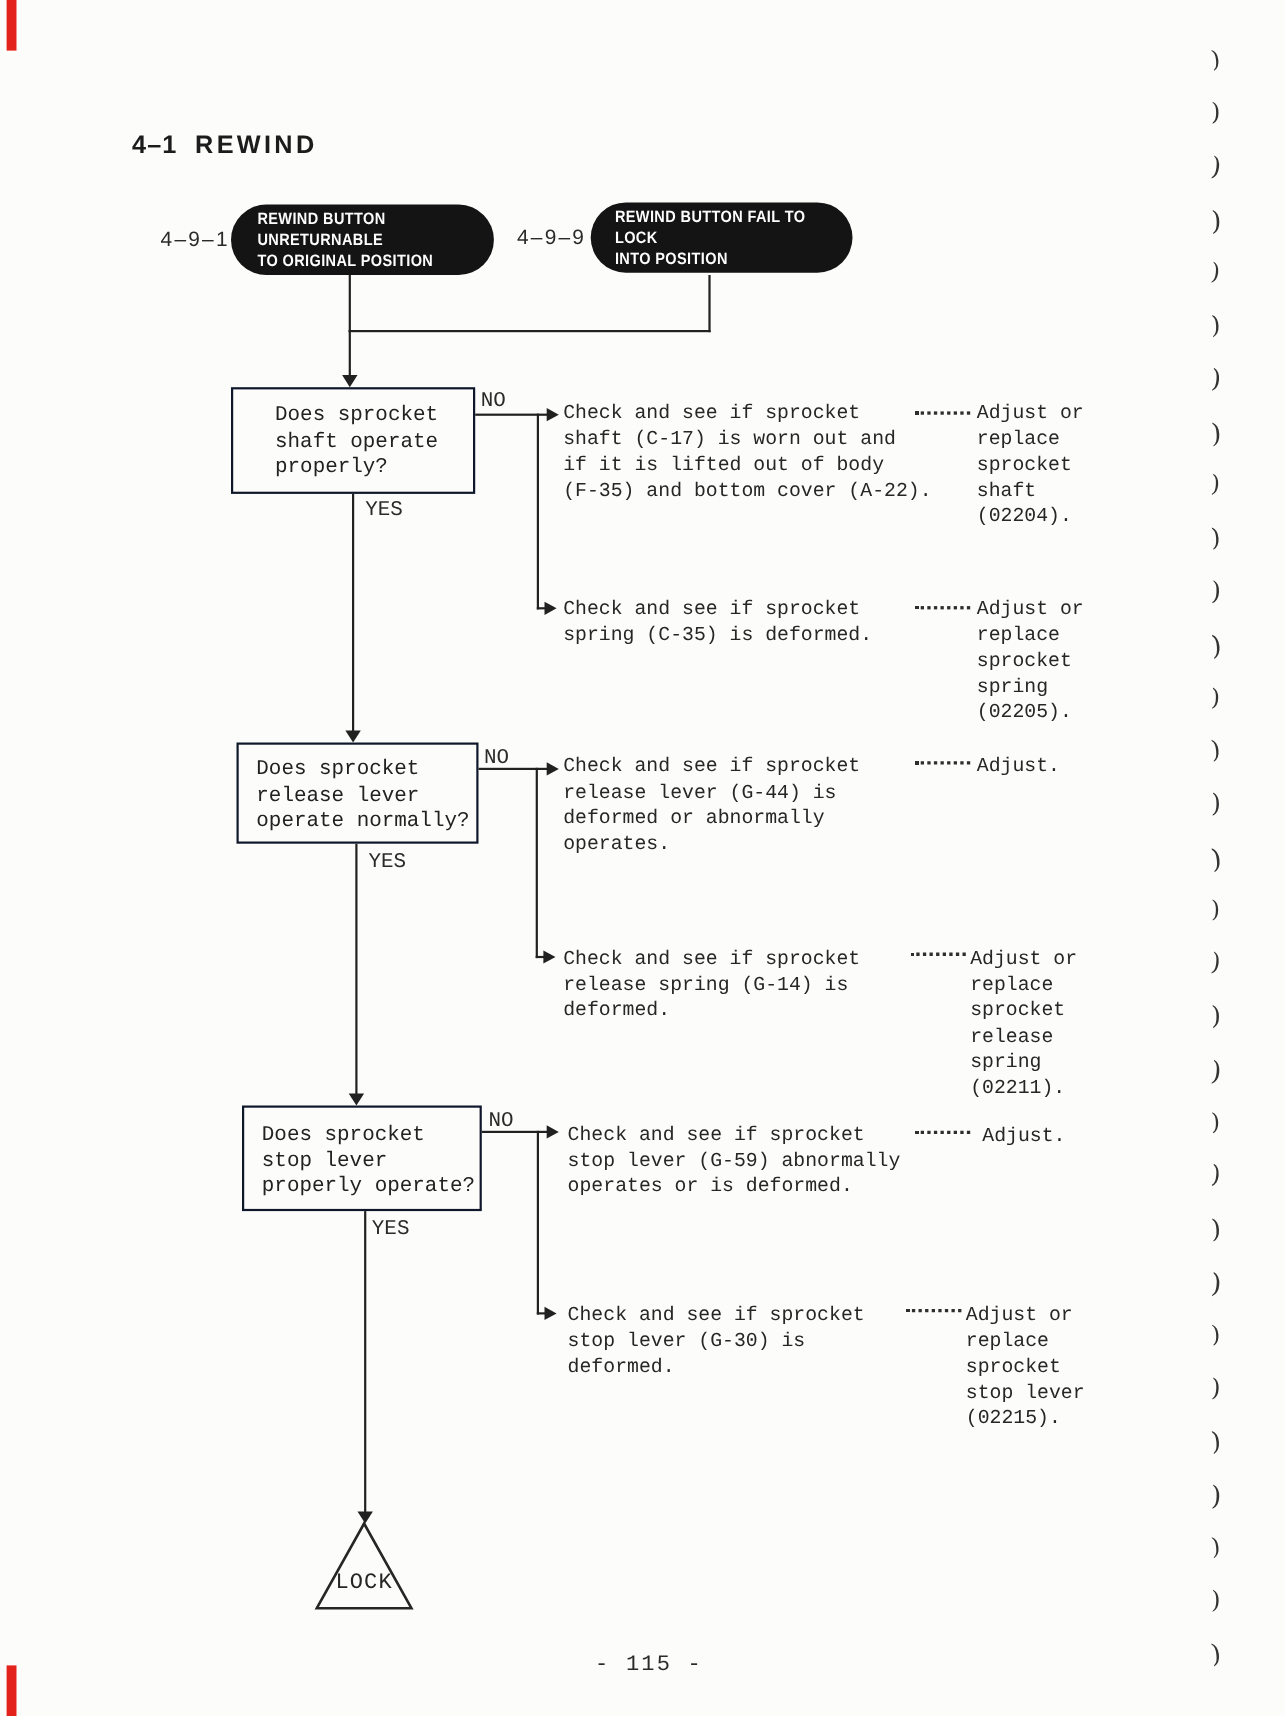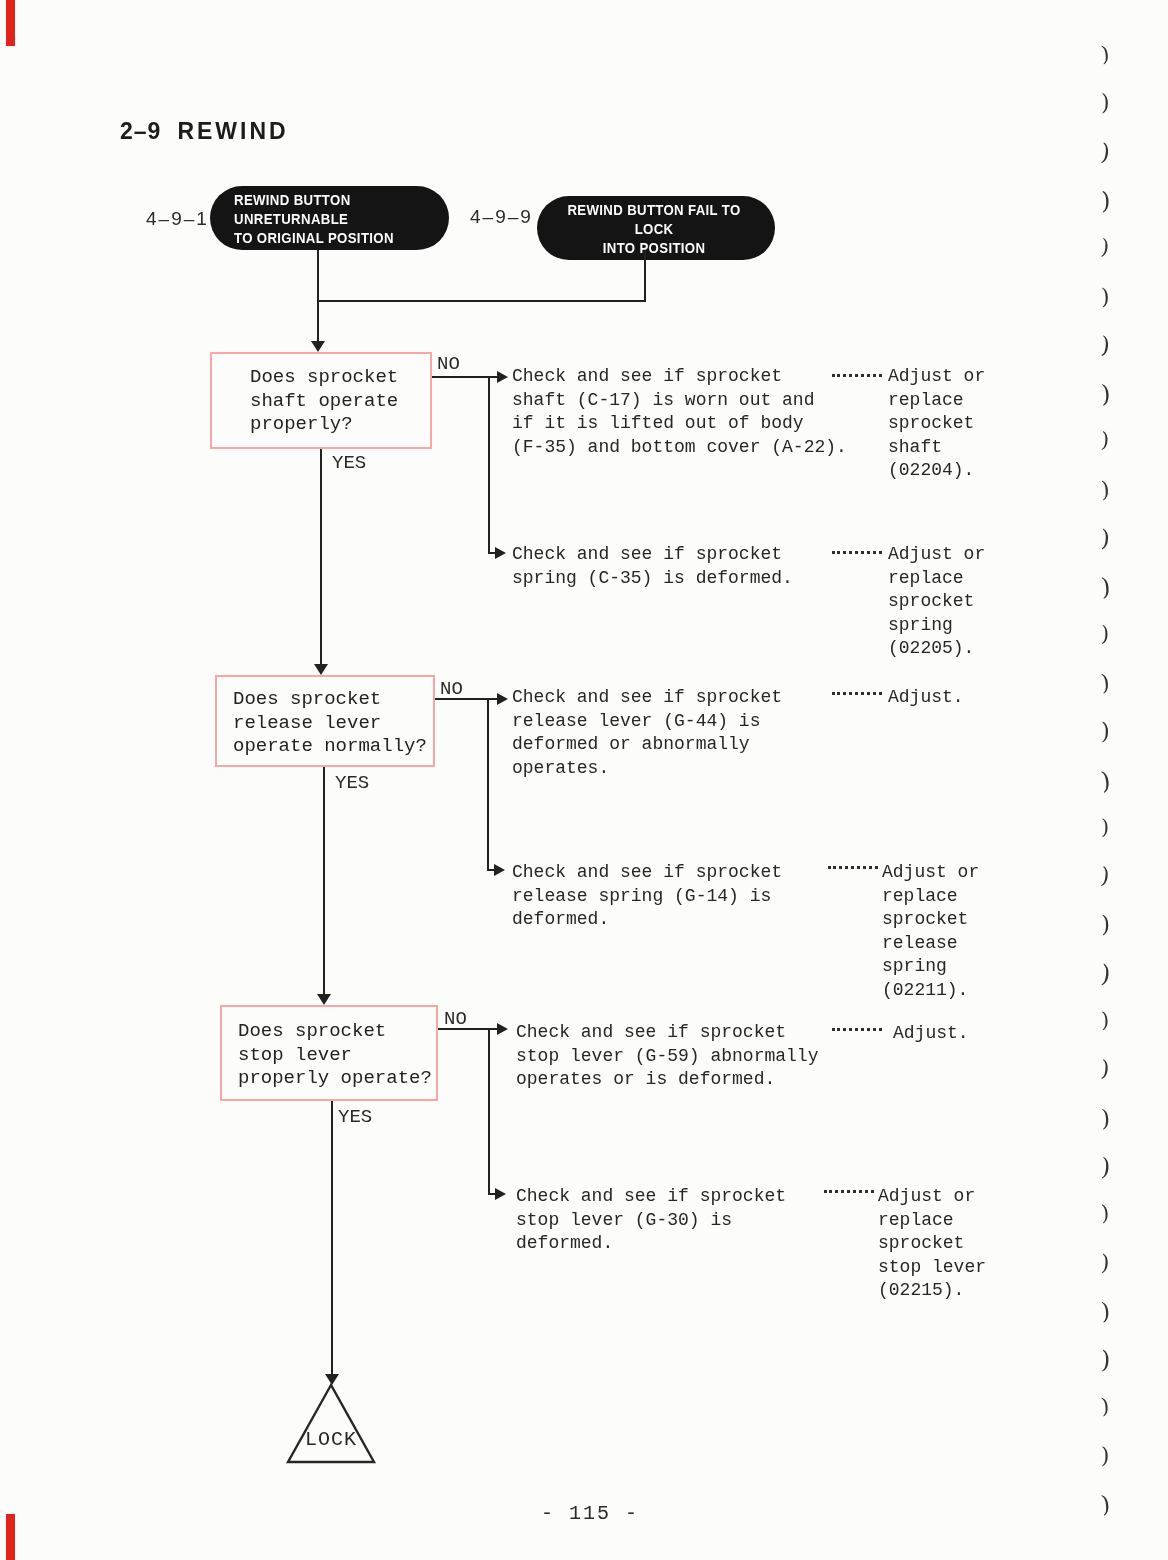--- a/index.html
+++ b/index.html
@@ -20,52 +20,52 @@
   .title .t2{margin-left:16px;letter-spacing:3px;}
   
   .pill{background:#141414;border-radius:33px;display:flex;flex-direction:column;
         justify-content:center;}
   .pill .ptxt{font-family:"Liberation Sans","DejaVu Sans",sans-serif;font-weight:bold;
         color:#fdfdfd;font-size:15px;line-height:19px;white-space:pre-line;
         transform:scaleX(0.88);transform-origin:left center;letter-spacing:0.4px;}
   .plabel{font-family:"Liberation Sans","DejaVu Sans",sans-serif;font-size:19px;
         color:#2a2a2a;letter-spacing:2px;}
   
-  .dbox{border:2px solid #fca5a5;background:#fcfcfb;box-sizing:border-box;}
+  .dbox{border:2px solid #0f172a;background:#fcfcfb;box-sizing:border-box;}
   
   .ln{background:#212121;}
   .arr-d{width:0;height:0;border-left:7px solid transparent;border-right:7px solid transparent;
          border-top:11px solid #212121;}
   .arr-r{width:0;height:0;border-top:6px solid transparent;border-bottom:6px solid transparent;
          border-left:11px solid #212121;}
   .dots{border-top:3px dotted #2e2e2e;height:0;}
   
   .bmark{position:absolute;left:0;color:#333;font-family:"DejaVu Serif",serif;}
   #binding-col{position:absolute;left:1101px;top:0;width:30px;height:1560px;}
   .redmark{background:#e3221c;}
   svg{display:block;}
 </style>
 </head>
 <body>
 
 <div class="abs redmark" style="left:6px;top:0;width:9px;height:46px;"></div>
 <div class="abs redmark" style="left:6px;top:1514px;width:9px;height:46px;"></div>
 
 <div class="abs title" style="left:120px;top:118px;">
-  <span>2–9</span><span class="t2">REWIND</span>
+  <span>4–1</span><span class="t2">REWIND</span>
 </div>
 
 <div class="abs plabel" style="left:146px;top:208px;">4–9–1</div>
 <div class="abs pill" style="left:210px;top:186px;width:215px;height:64px;padding-left:24px;">
   <div class="ptxt">REWIND BUTTON UNRETURNABLE
 TO ORIGINAL POSITION</div>
 </div>
 
 <div class="abs plabel" style="left:470px;top:206px;">4–9–9</div>
-<div class="abs pill" style="left:537px;top:196px;width:216px;height:64px;padding-left:22px;text-align:center;">
+<div class="abs pill" style="left:537px;top:184px;width:216px;height:64px;padding-left:22px;">
   <div class="ptxt">REWIND BUTTON FAIL TO LOCK
 INTO POSITION</div>
 </div>
 
 <div class="abs ln" style="left:317px;top:250px;width:2px;height:52px;"></div>
 <div class="abs ln" style="left:644px;top:250px;width:2px;height:52px;"></div>
 <div class="abs ln" style="left:317px;top:300px;width:329px;height:2px;"></div>
 <div class="abs ln" style="left:317px;top:300px;width:2px;height:44px;"></div>
 <div class="abs arr-d" style="left:311px;top:341px;"></div>
 

